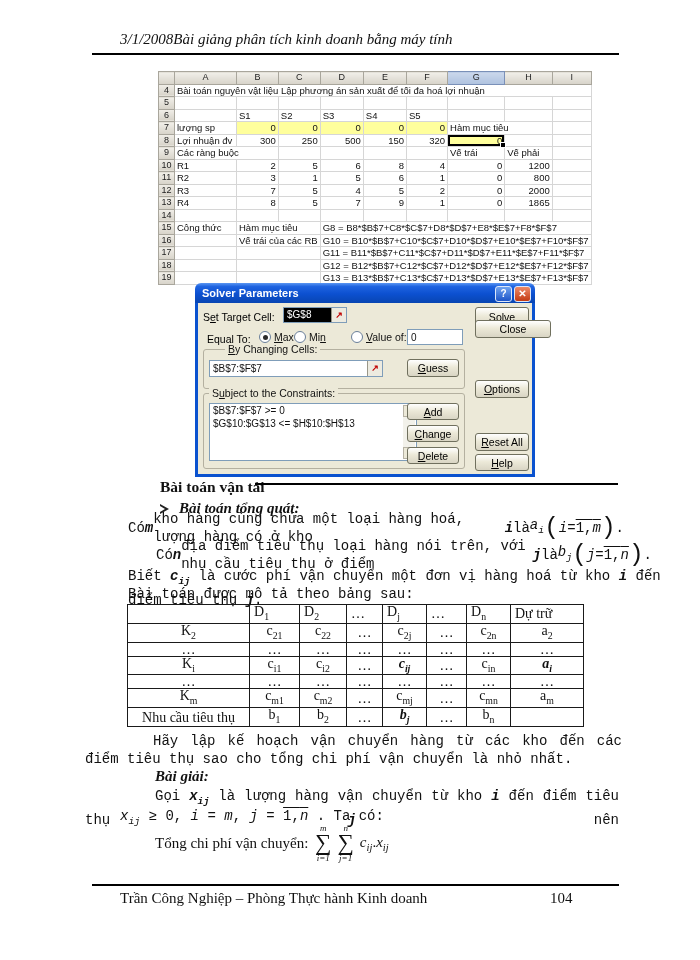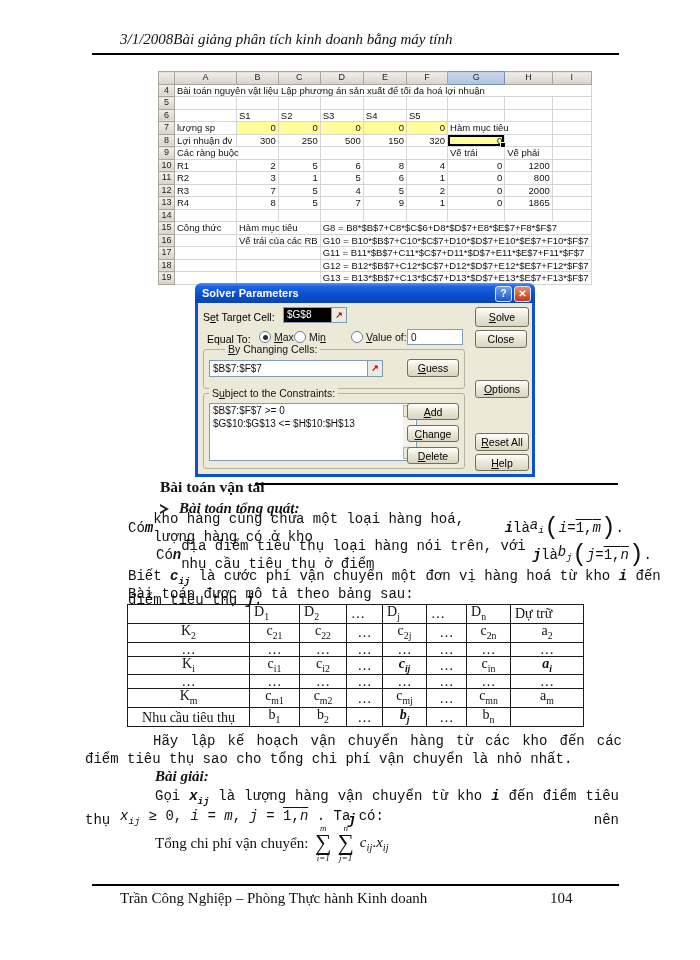--- a/index.html
+++ b/index.html
@@ -256,21 +256,21 @@
             <td></td>
             <td></td>
             <td></td>
             <td></td>
             <td></td>
           </tr>
           <tr>
             <td class="hd">15</td>
             <td>Công thức</td>
             <td colspan="2">Hàm mục tiêu</td>
-            <td colspan="6" class="tl">G8 = B8*$B$7+C8*$C$6+D8*$D$7+E8*$E$7+F8*$F$7</td>
+            <td colspan="6" class="tl">G8 = B8*$B$7+C8*$C$7+D8*$D$7+E8*$E$7+F8*$F$7</td>
           </tr>
           <tr>
             <td class="hd">16</td>
             <td></td>
             <td colspan="2">Vế trái của các RB</td>
             <td colspan="6" class="tl">G10 = B10*$B$7+C10*$C$7+D10*$D$7+E10*$E$7+F10*$F$7</td>
           </tr>
           <tr>
             <td class="hd">17</td>
             <td></td>
@@ -317,21 +317,21 @@
       <span class="rdot"></span>
       <span>Mi<u>n</u></span>
     </span>
     <span class="radio" style="left:156px;top:48px;">
       <span class="rdot"></span>
       <span><u>V</u>alue of:</span>
     </span>
     <div class="fld" style="left:212px;top:46px;width:56px;height:16px;">
       <span class="plainval">0</span>
     </div>
-    <div class="xp-btn" style="left:280px;top:47px;width:52px;height:18px;">Close</div>
+    <div class="xp-btn" style="left:280px;top:37px;width:76px;height:18px;">Close</div>
 
     <div class="grp" style="left:8px;top:66px;width:260px;height:38px;"></div>
     <span class="grp-lbl" style="left:30px;top:60px;"><u>B</u>y Changing Cells:</span>
     <div class="fld" style="left:14px;top:77px;width:174px;height:17px;">
       <span class="plainval">$B$7:$F$7</span>
       <span class="rangeicon">↗</span>
     </div>
     <div class="xp-btn" style="left:212px;top:76px;width:52px;height:18px;"><u>G</u>uess</div>
 
     <div class="grp" style="left:8px;top:110px;width:260px;height:74px;"></div>

